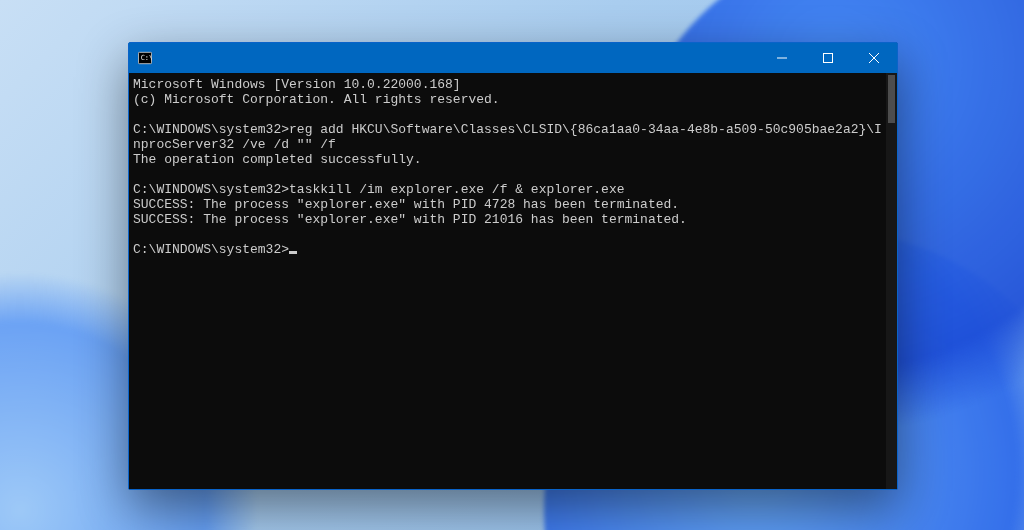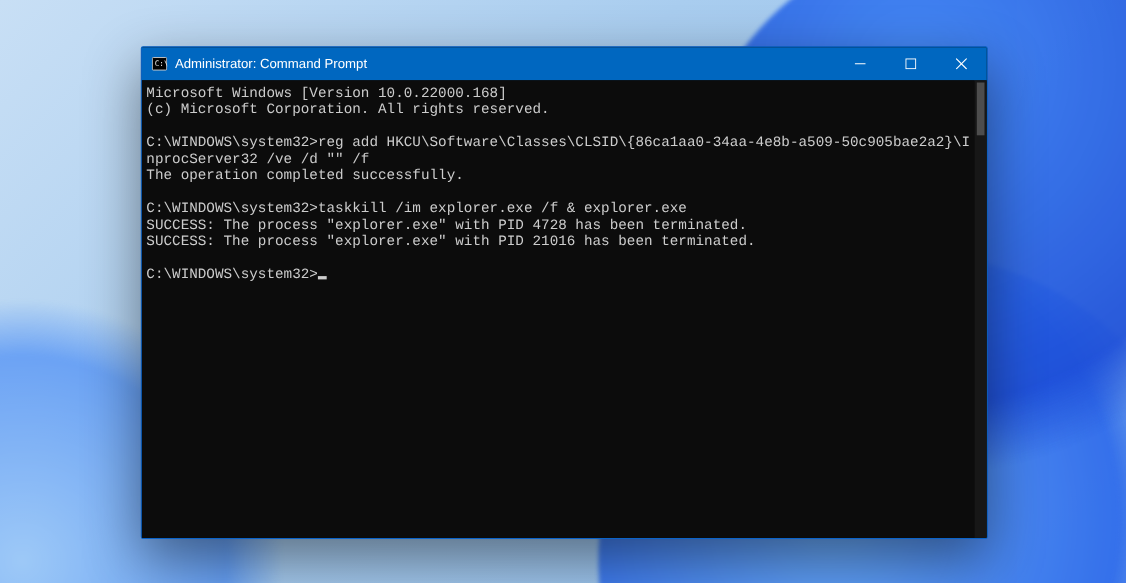--- a/index.html
+++ b/index.html
@@ -125,21 +125,20 @@
 <div class="bg-shape s1"></div>
 
 <div class="window">
   <div class="titlebar">
     <span class="icon">
       <svg viewBox="0 0 16 16">
         <rect x="0.5" y="1.5" width="15" height="13" rx="1" fill="#000" stroke="#c9c9c9"></rect>
         <text x="3" y="10" font-size="8" font-family="Consolas, monospace" fill="#e5e5e5">C:\</text>
       </svg>
     </span>
-    <span class="title">Administrator: Command Prompt</span>
     <span class="spacer"></span>
     <span class="btn">
       <svg viewBox="0 0 10 10">
           <line x1="0" y1="5" x2="10" y2="5"></line>
         </svg>
     </span>
     <span class="btn">
       <svg viewBox="0 0 10 10">
           <rect x="0.5" y="0.5" width="9" height="9"></rect>
         </svg>

